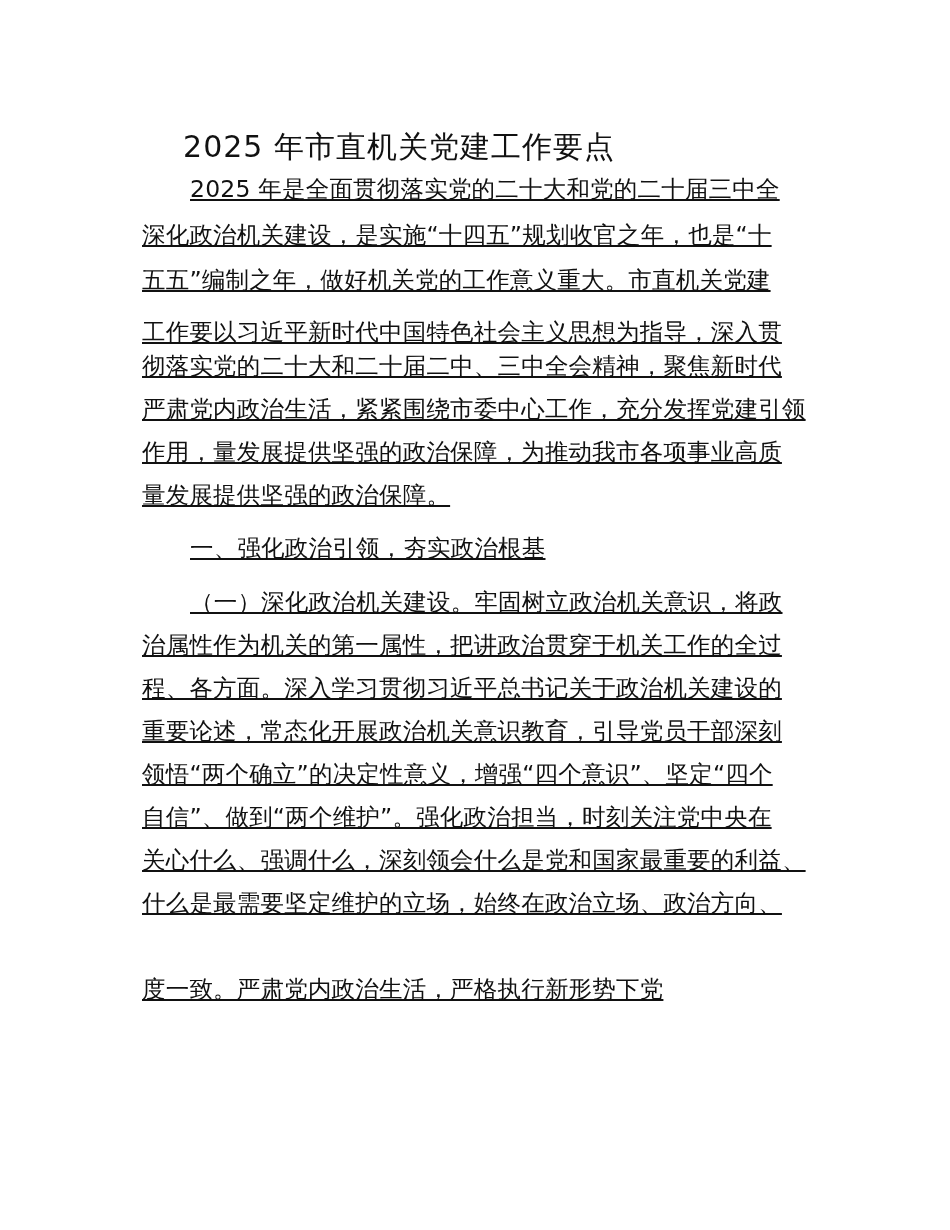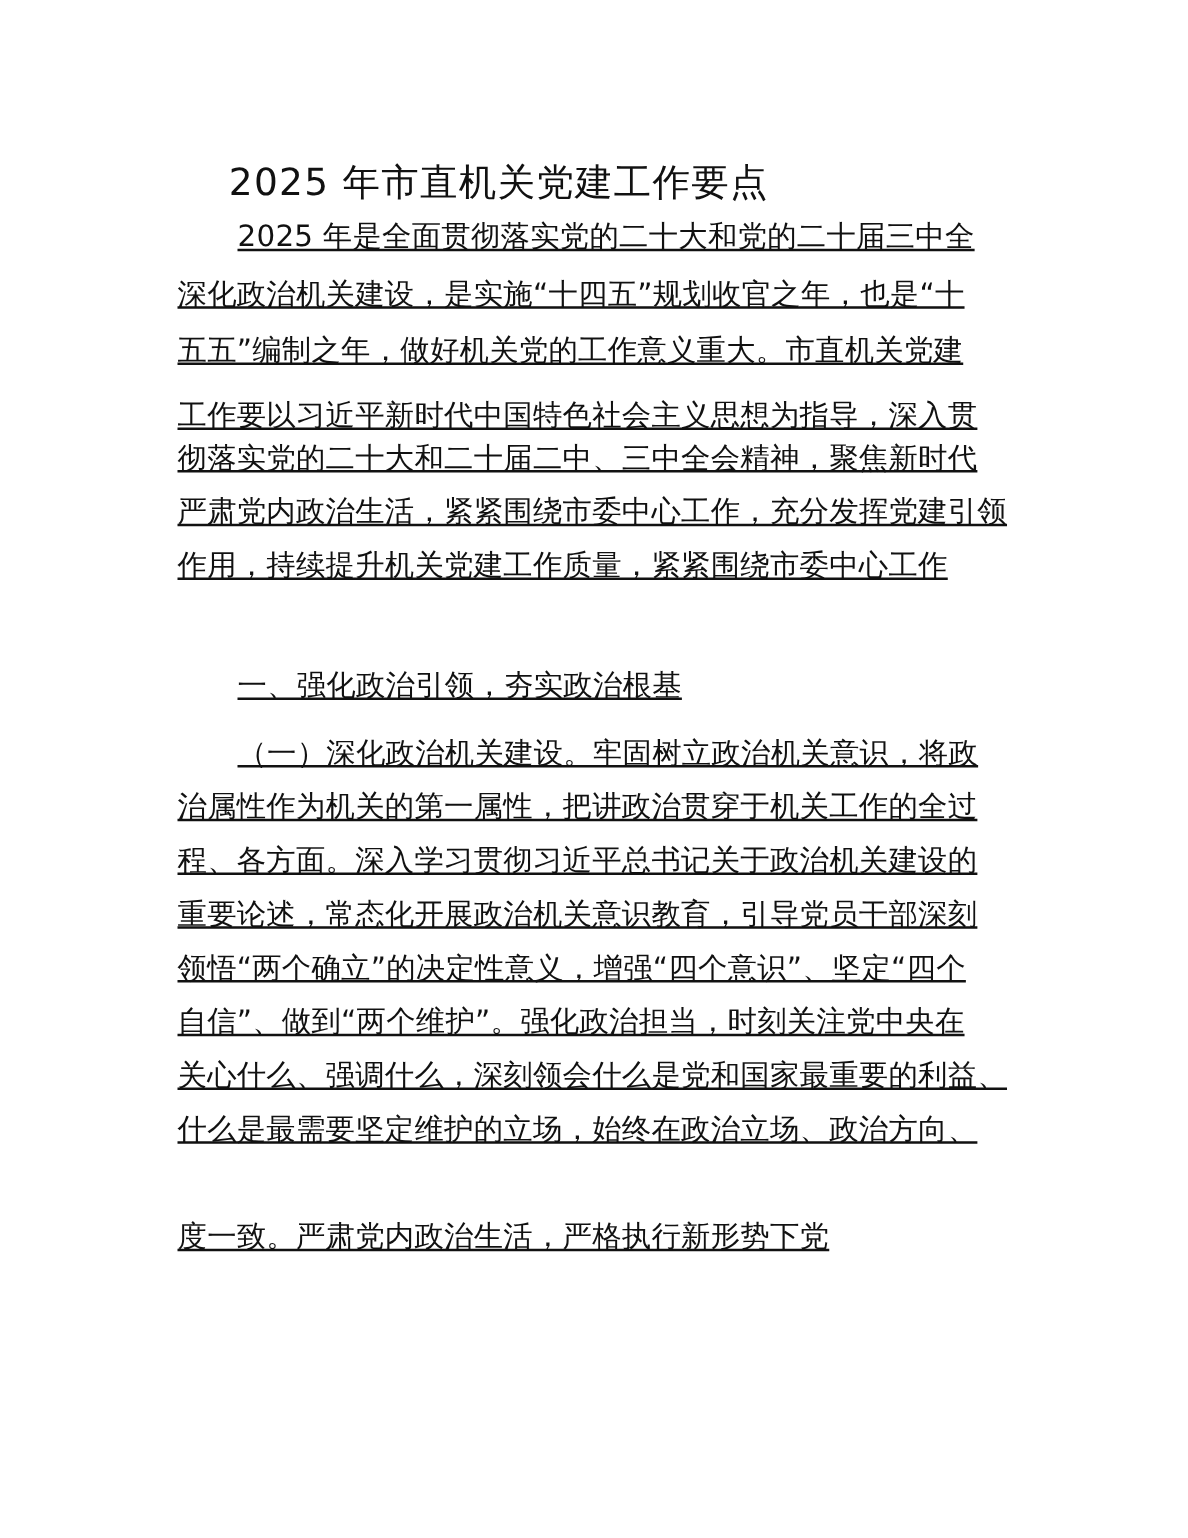--- a/index.html
+++ b/index.html
@@ -17,21 +17,22 @@
 
 <div class="page">
   <div class="title" style="top:112px">2025 年市直机关党建工作要点</div>
 
   <div class="line indent" style="top:173px">2025 年是全面贯彻落实党的二十大和党的二十届三中全</div>
   <div class="line" style="top:219px">深化政治机关建设，是实施“十四五”规划收官之年，也是“十</div>
   <div class="line" style="top:264px">五五”编制之年，做好机关党的工作意义重大。市直机关党建</div>
   <div class="line" style="top:316px">工作要以习近平新时代中国特色社会主义思想为指导，深入贯</div>
   <div class="line" style="top:350px">彻落实党的二十大和二十届二中、三中全会精神，聚焦新时代</div>
   <div class="line" style="top:393px">严肃党内政治生活，紧紧围绕市委中心工作，充分发挥党建引领</div>
-  <div class="line" style="top:436px">作用，持续提升机关党建工作质量，紧紧围绕市委中心工作</div>
+  <div class="line" style="top:436px">作用，量发展提供坚强的政治保障，为推动我市各项事业高质</div>
+  <div class="line" style="top:479px">量发展提供坚强的政治保障。</div>
 
   <div class="line indent" style="top:532px">一、强化政治引领，夯实政治根基</div>
 
   <div class="line indent" style="top:586px">（一）深化政治机关建设。牢固树立政治机关意识，将政</div>
   <div class="line" style="top:629px">治属性作为机关的第一属性，把讲政治贯穿于机关工作的全过</div>
   <div class="line" style="top:672px">程、各方面。深入学习贯彻习近平总书记关于政治机关建设的</div>
   <div class="line" style="top:715px">重要论述，常态化开展政治机关意识教育，引导党员干部深刻</div>
   <div class="line" style="top:758px">领悟“两个确立”的决定性意义，增强“四个意识”、坚定“四个</div>
   <div class="line" style="top:801px">自信”、做到“两个维护”。强化政治担当，时刻关注党中央在</div>
   <div class="line" style="top:844px">关心什么、强调什么，深刻领会什么是党和国家最重要的利益、</div>

